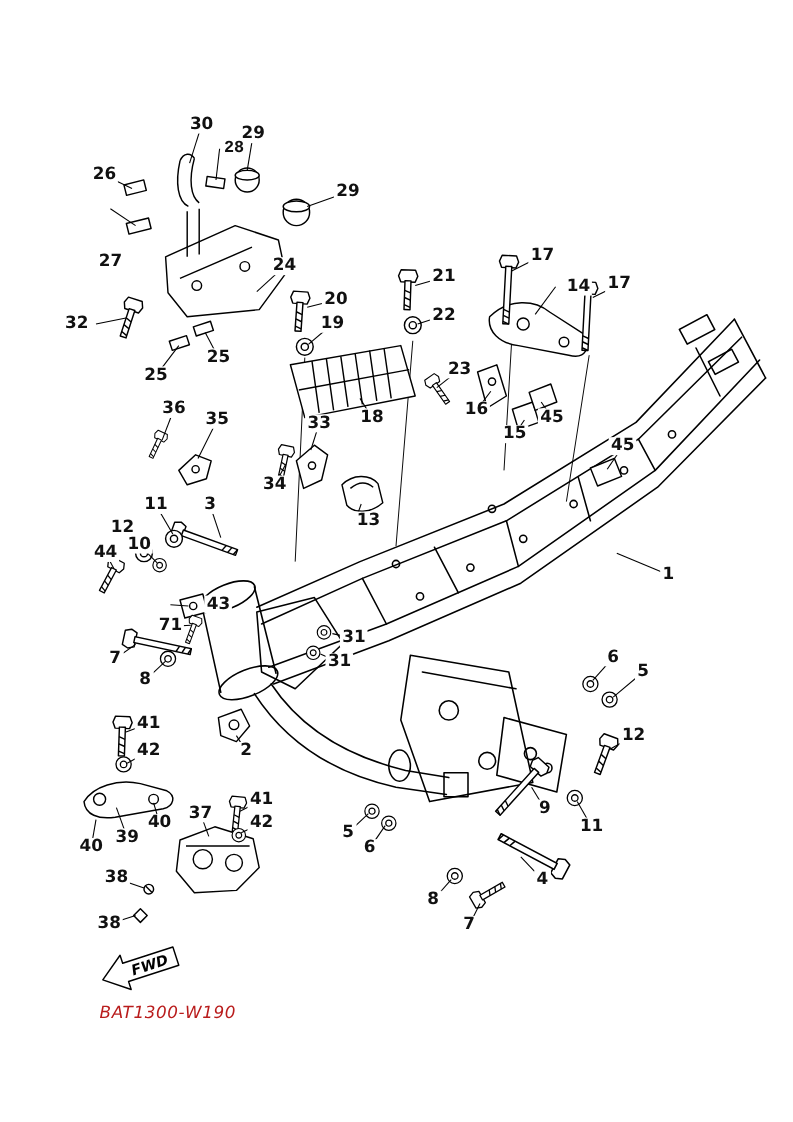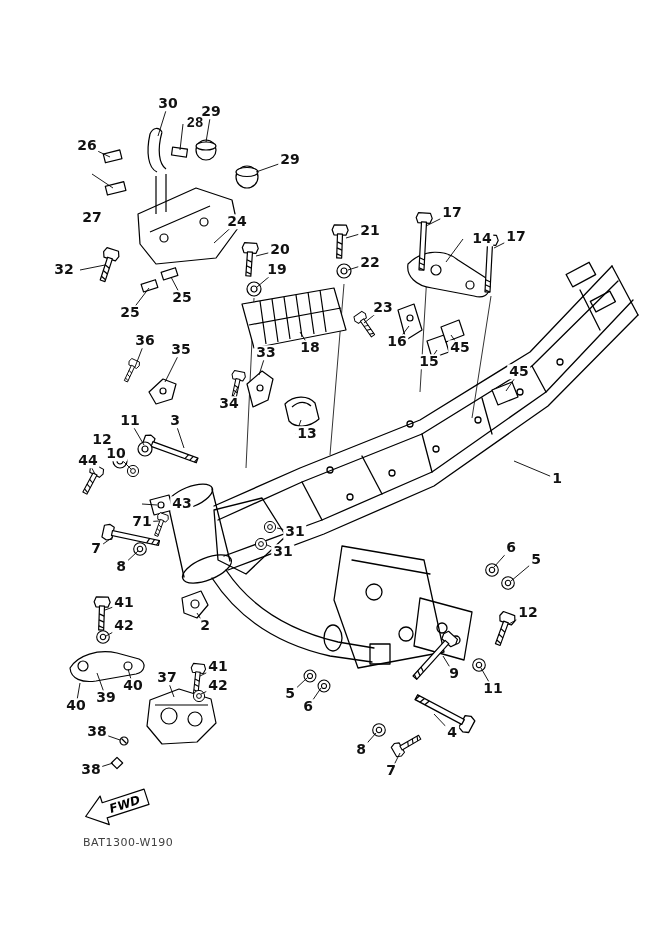--- a/index.html
+++ b/index.html
@@ -23,21 +23,21 @@
   .thin line, line.thin { stroke: #000; stroke-width: 0.8; }
   #leaders line { stroke: #000; stroke-width: 0.9; }
   .callout-layer { position: absolute; left: 0; top: 0; width: 100%; height: 100%; padding-left: 28px; }
   .callout {
     position: absolute; transform: translate(-50%,-50%);
     font-size: 14px; font-weight: 600; color: #111;
     background: #fff; padding: 0 2px; line-height: 1.1; white-space: nowrap;
   }
   .footer-code {
     position: absolute; left: 83px; top: 836px;
-    font-size: 11px; letter-spacing: 0.5px; color: #404040;
+    font-size: 14px; letter-spacing: 0.5px; color: #b91c1c; font-style: italic;
   }
   .fwdtxt {
     font-family: "DejaVu Sans", sans-serif;
     font-size: 12px; font-weight: bold; font-style: italic;
     fill: #000; stroke: none; text-anchor: middle;
   }
 </style>
 </head>
 <body>
 

